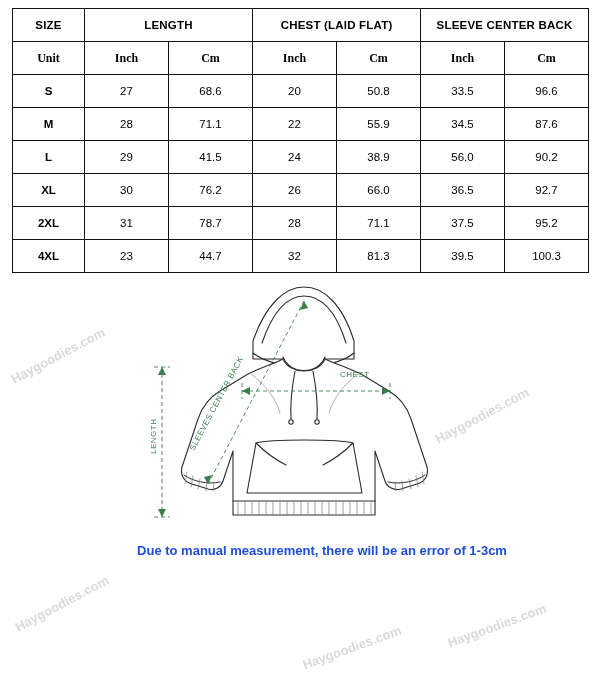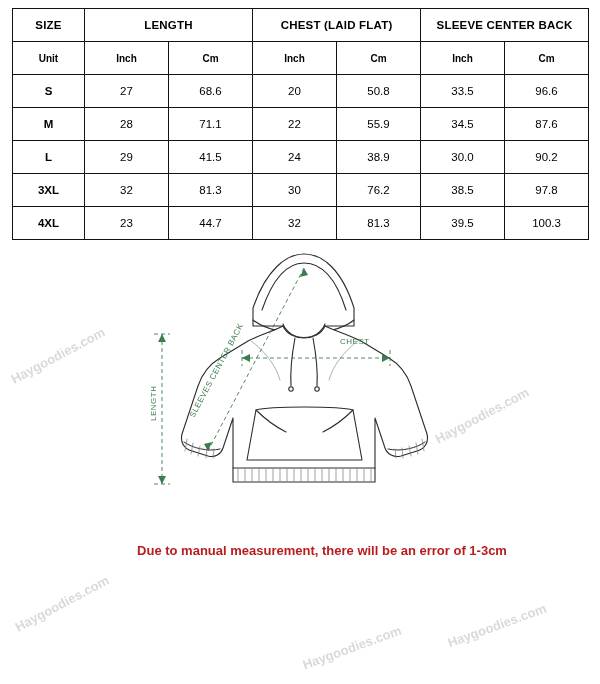--- a/index.html
+++ b/index.html
@@ -37,21 +37,22 @@
     height: 32px;
     padding: 0;
   }
   table.size-chart th.group-head {
     font-weight: bold;
     font-size: 11.5px;
     letter-spacing: 0.2px;
   }
   table.size-chart th.unit-head {
     font-weight: bold;
-    font-size: 10px;
+    font-size: 12px;
+    font-family: Liberation Serif, serif;
   }
   table.size-chart td.size-cell {
     font-weight: bold;
   }
   .col-size { width: 72px; }
   .col-val  { width: 84px; }
 
   .diagram-wrap {
     position: relative;
     width: 576px;
@@ -63,21 +64,21 @@
     left: 50%;
     top: 0;
     transform: translateX(-50%);
   }
   .footer-note {
     position: absolute;
     left: 0;
     right: 0;
     bottom: 22px;
     text-align: center;
-    color: #b91c1c;
+    color: #1d4ed8;
     font-weight: bold;
     font-size: 13px;
     margin-left: 44px;
   }
   .wm {
     position: absolute;
     color: rgba(120,120,120,0.28);
     font-size: 13px;
     font-weight: bold;
     white-space: nowrap;
@@ -149,31 +150,40 @@
         <td>55.9</td>
         <td>34.5</td>
         <td>87.6</td>
       </tr>
       <tr>
         <td class="size-cell">L</td>
         <td>29</td>
         <td>41.5</td>
         <td>24</td>
         <td>38.9</td>
-        <td>30.0</td>
+        <td>56.0</td>
         <td>90.2</td>
       </tr>
       <tr>
-        <td class="size-cell">3XL</td>
-        <td>32</td>
-        <td>81.3</td>
+        <td class="size-cell">XL</td>
         <td>30</td>
         <td>76.2</td>
-        <td>38.5</td>
-        <td>97.8</td>
+        <td>26</td>
+        <td>66.0</td>
+        <td>36.5</td>
+        <td>92.7</td>
+      </tr>
+      <tr>
+        <td class="size-cell">2XL</td>
+        <td>31</td>
+        <td>78.7</td>
+        <td>28</td>
+        <td>71.1</td>
+        <td>37.5</td>
+        <td>95.2</td>
       </tr>
       <tr>
         <td class="size-cell">4XL</td>
         <td>23</td>
         <td>44.7</td>
         <td>32</td>
         <td>81.3</td>
         <td>39.5</td>
         <td>100.3</td>
       </tr>

